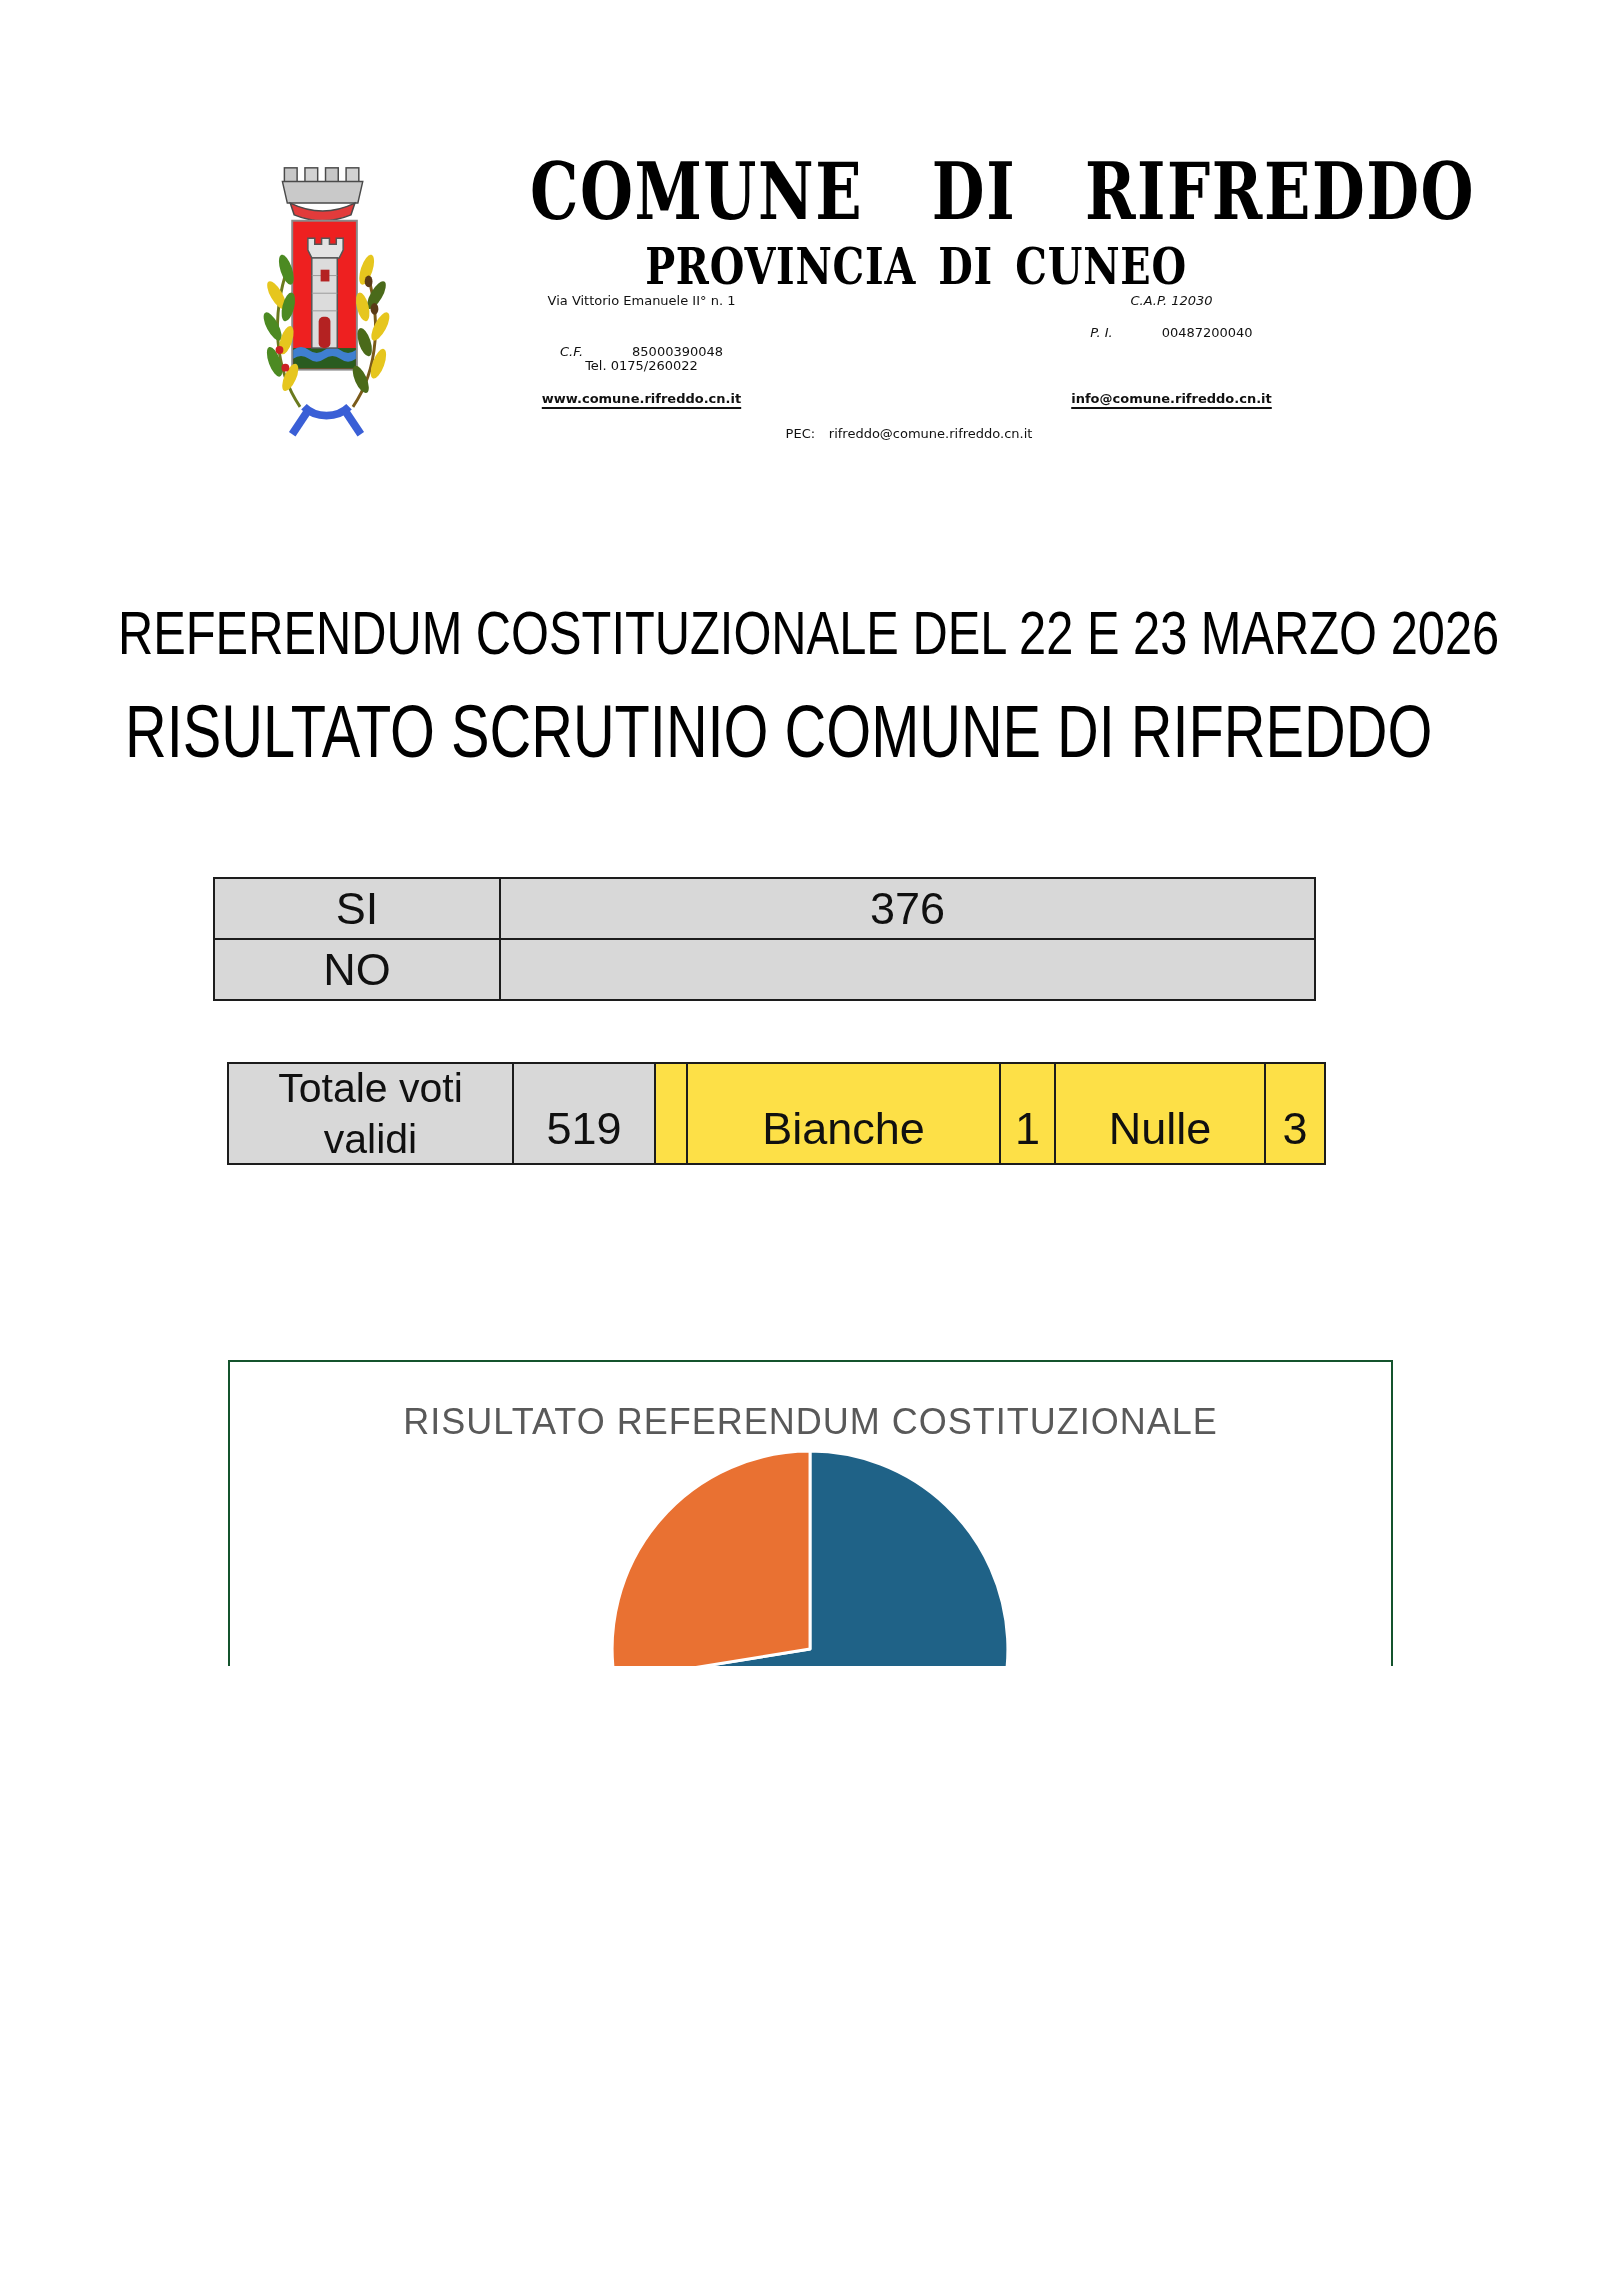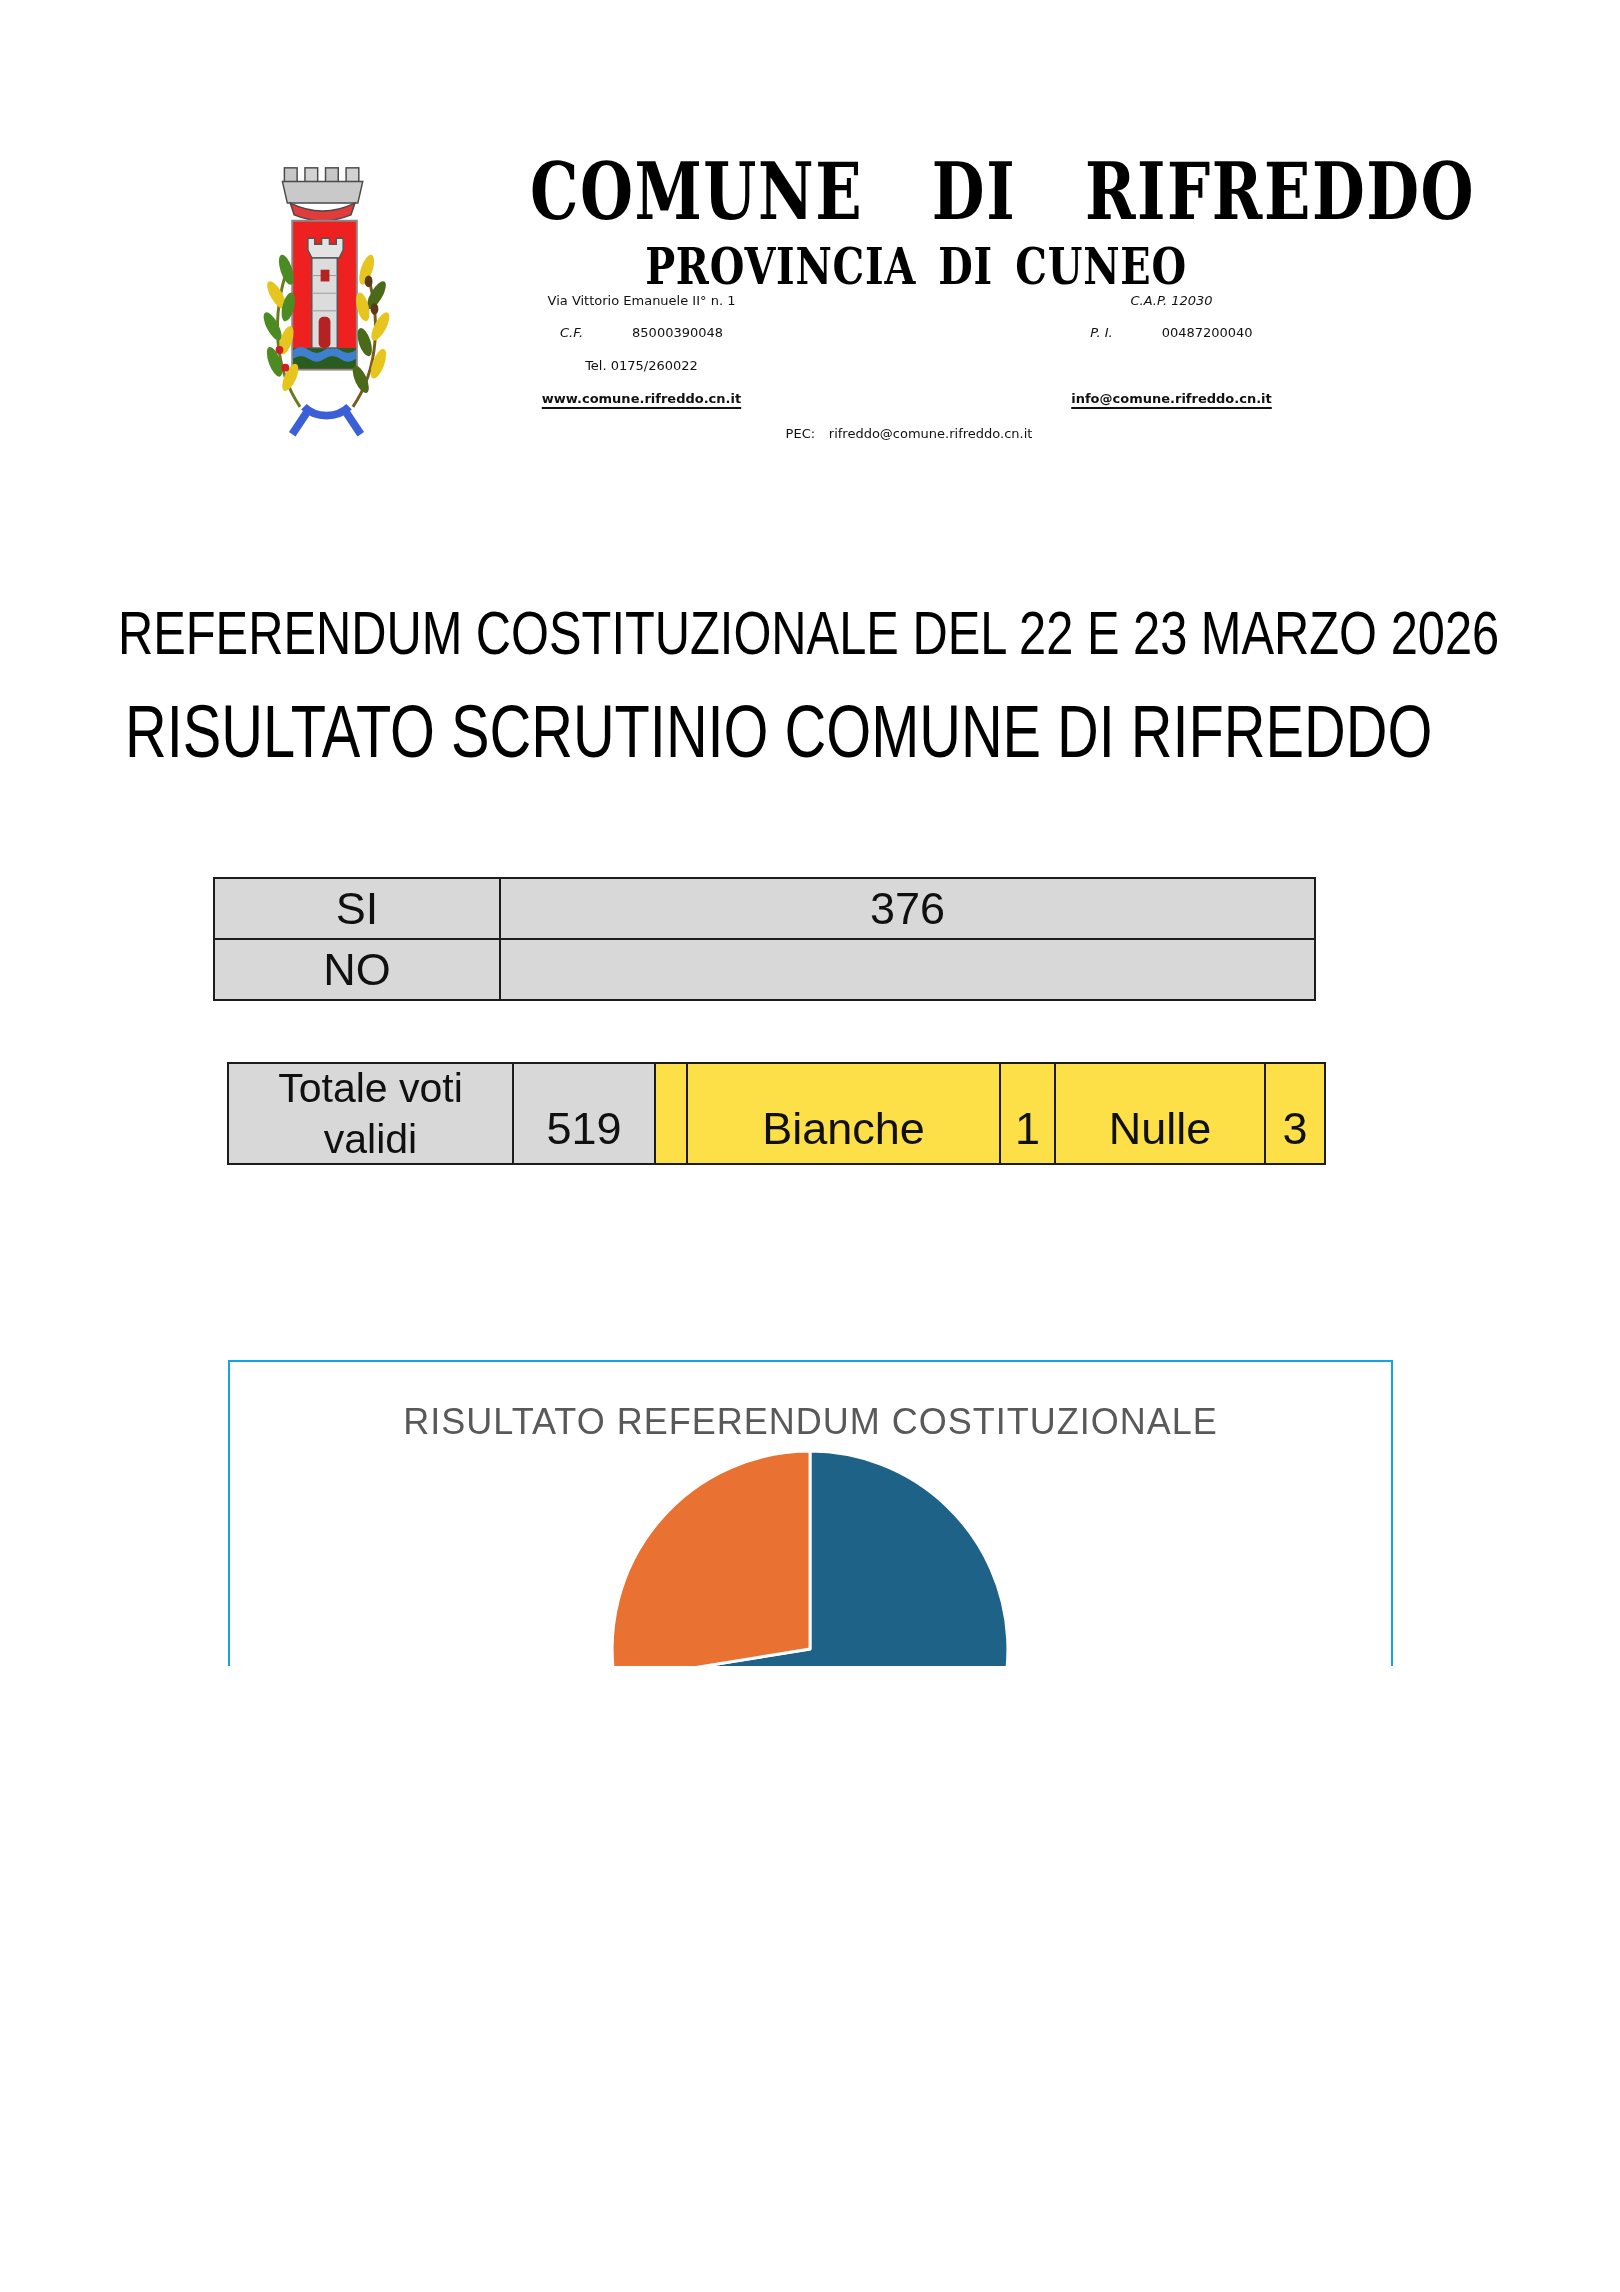--- a/index.html
+++ b/index.html
@@ -50,21 +50,21 @@
   .w-tot{width:287px;}
   .w-519{width:144px;}
   .w-gap{width:34px;}
   .w-bia{width:315px;}
   .w-1{width:57px;}
   .w-nul{width:212px;}
   .w-3{width:62px;}
   .tot-label{font-size:41px;line-height:1.22;text-align:center;color:#101010;}
 
   
-  .chart-box{left:228px;top:1360px;width:1165px;height:578px;border:2px solid #0ea5e9;
+  .chart-box{left:228px;top:1360px;width:1165px;height:578px;border:2px solid #14532d;
     box-sizing:border-box;background:#ffffff;}
   .chart-title{left:0;top:39px;width:100%;text-align:center;font-size:36px;color:#595959;
     letter-spacing:1px;}
   .legend{left:0;top:517px;width:100%;display:flex;justify-content:center;gap:29px;align-items:center;}
   .legend-item{display:flex;align-items:center;gap:9.8px;}
   .legend-swatch{width:16.7px;height:16.7px;display:inline-block;}
   .legend-label{font-size:23.5px;color:#595959;}
 </style>
 </head>
 <body>
@@ -131,21 +131,21 @@
       <path d="M100 256 L116 280" stroke="#3a5fd6" stroke-width="8" fill="none"></path>
     </g>
   </svg>
 
   <div class="abs muni-title">COMUNE DI RIFREDDO</div>
   <div class="abs prov-title">PROVINCIA DI CUNEO</div>
 
   <div class="abs contact c-left" style="top:294px;">Via Vittorio Emanuele II° n. 1</div>
   <div class="abs contact c-right ital" style="top:294px;">C.A.P. 12030</div>
 
-  <div class="abs contact c-left c-row" style="top:326px;">
+  <div class="abs contact c-left c-row" style="top:345px;">
     <span class="ital">C.F.</span>
     <span>85000390048</span>
   </div>
   <div class="abs contact c-right c-row" style="top:326px;">
     <span class="ital">P. I.</span>
     <span>00487200040</span>
   </div>
 
   <div class="abs contact c-left" style="top:359px;">Tel. 0175/260022</div>
 

